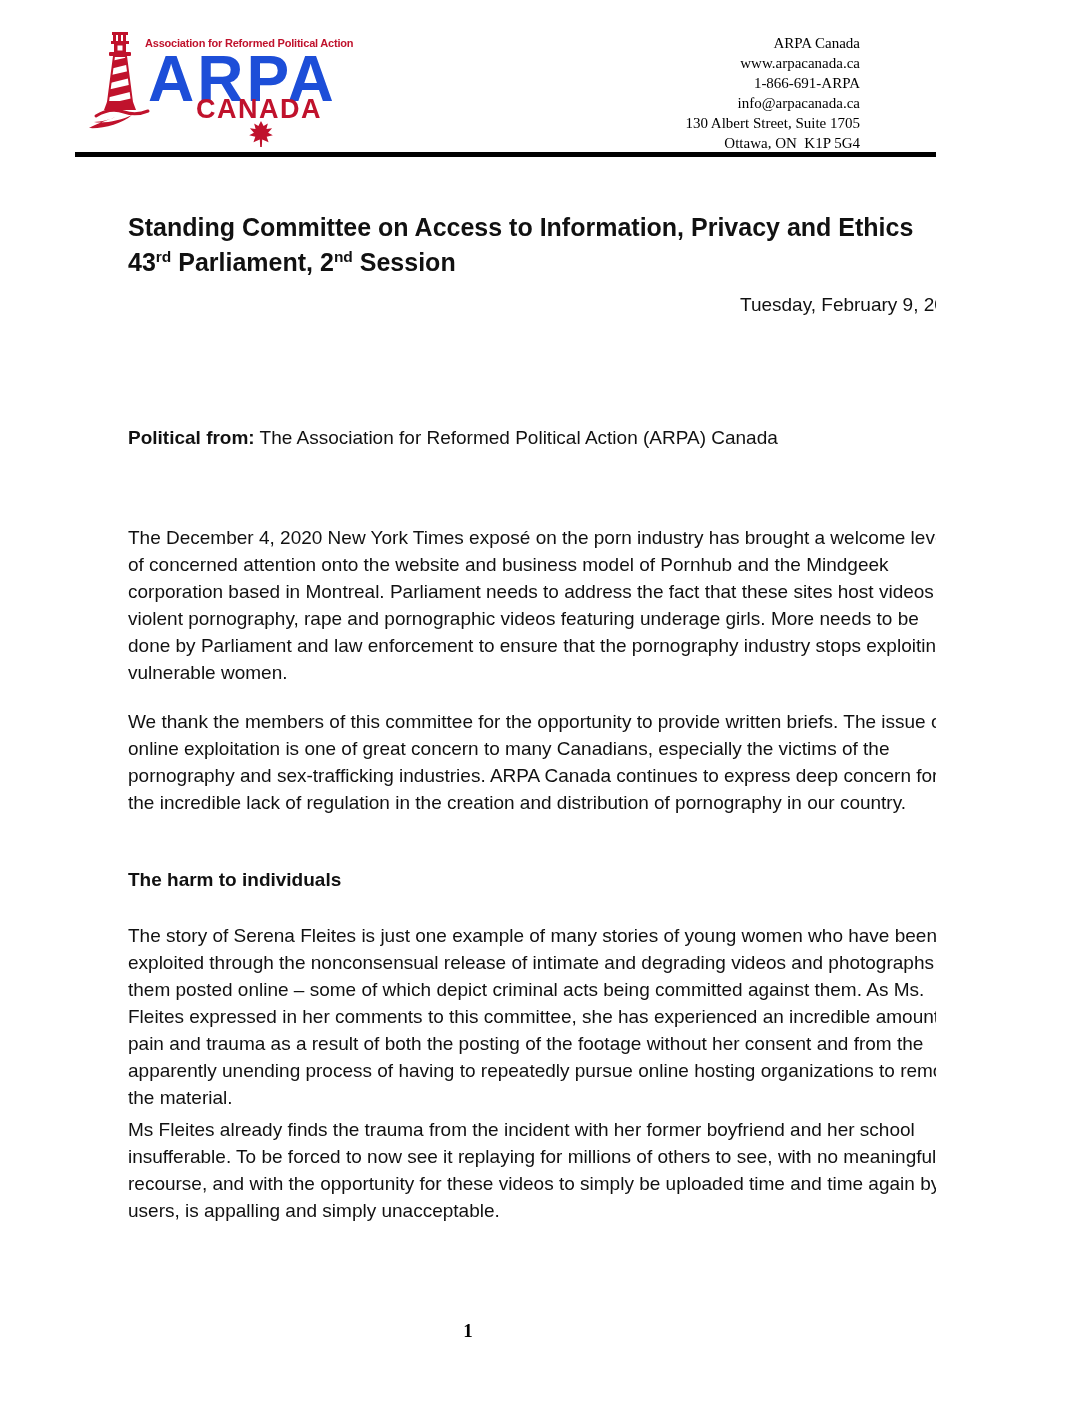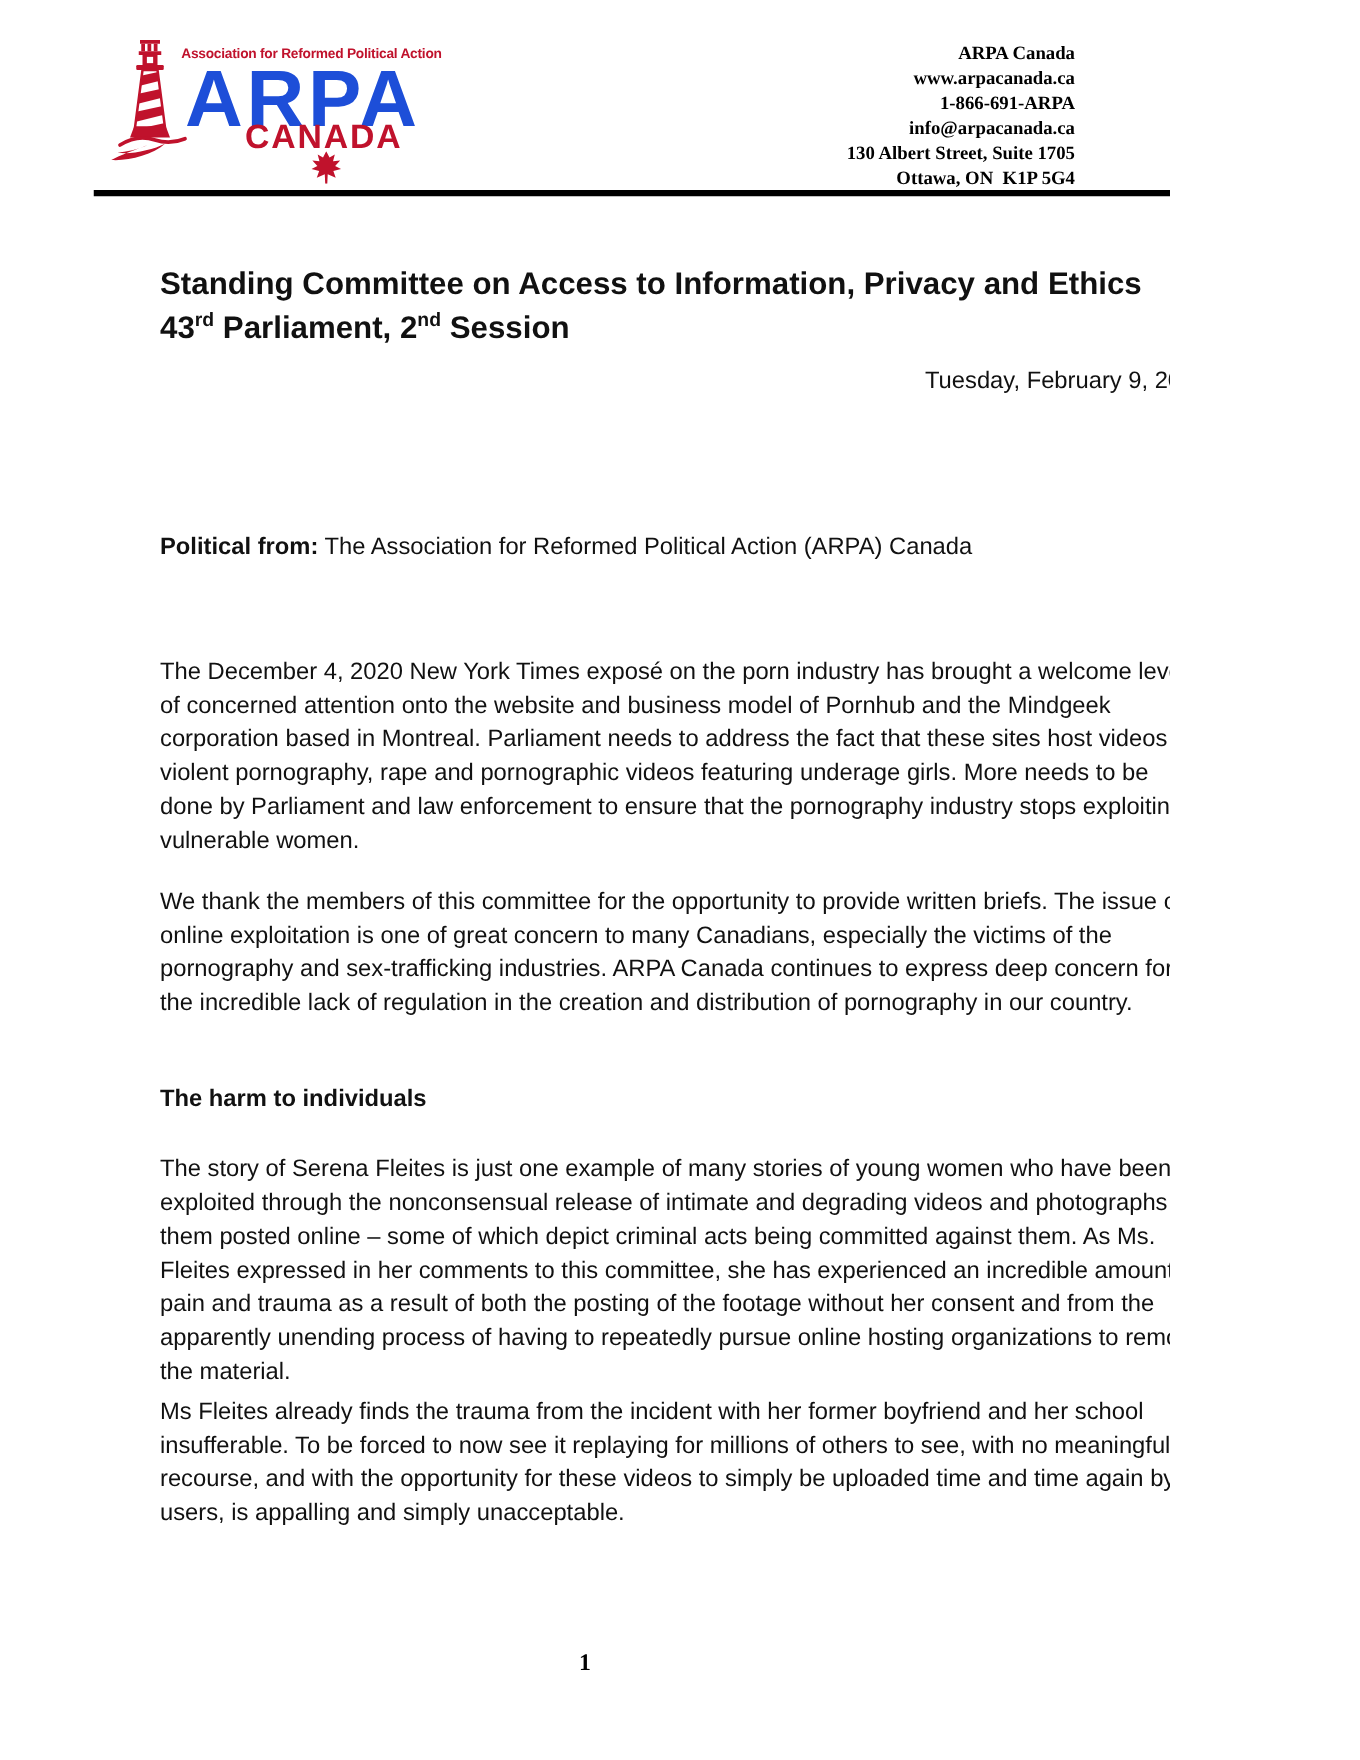--- a/index.html
+++ b/index.html
@@ -30,21 +30,21 @@
   .logo .country {
     font-size: 27px; font-weight: 800; letter-spacing: 1.5px;
     color: #C0122C; line-height: 1;
   }
   .logo .leaf { margin-left: 3px; margin-top: -2px; }
 
   .contact {
     position: absolute; right: 76px; top: 33px;
     text-align: right;
     font-family: "Liberation Serif", serif;
-    font-weight: 700;
+    font-weight: 400;
     font-size: 15px; line-height: 20px;
     color: #000000;
   }
   .contact div { white-space: pre-wrap; }
 
   .rule {
     position: absolute; left: 75px; top: 152px;
     width: 938px; height: 5px; background: #000000;
   }
 

